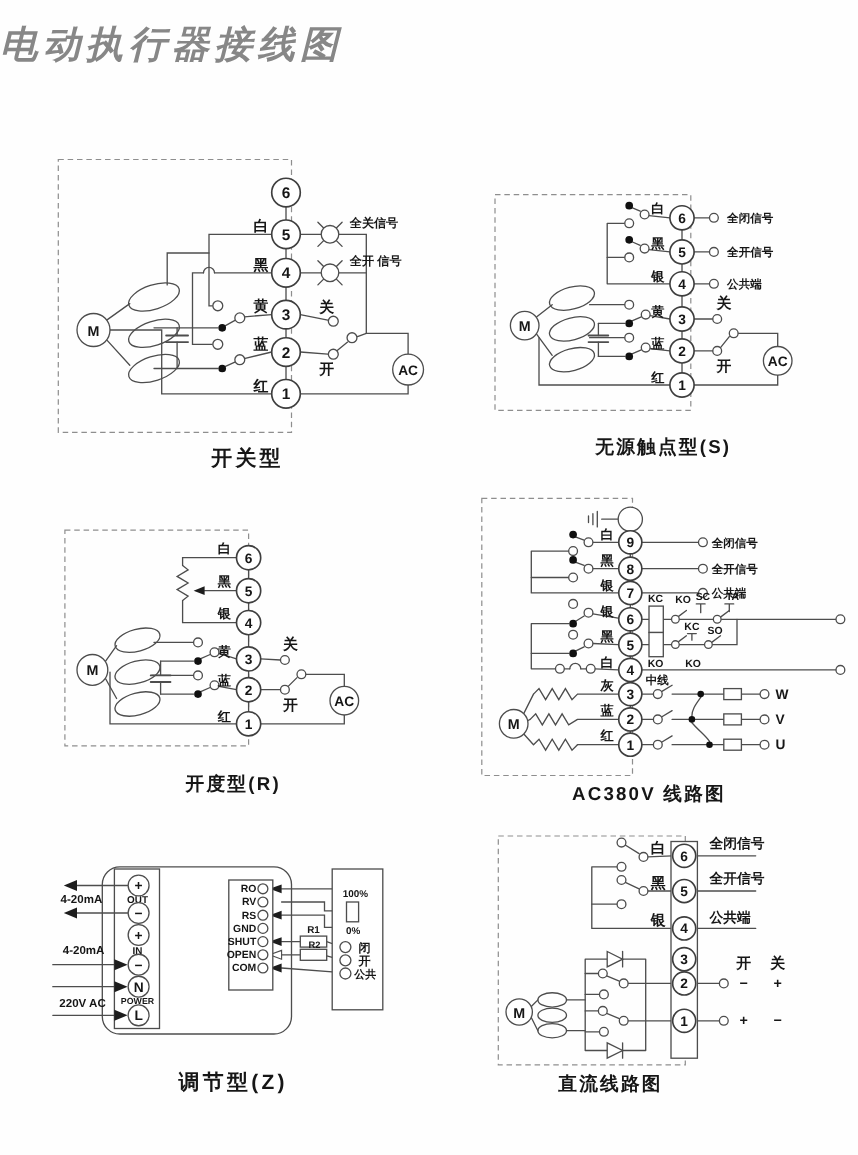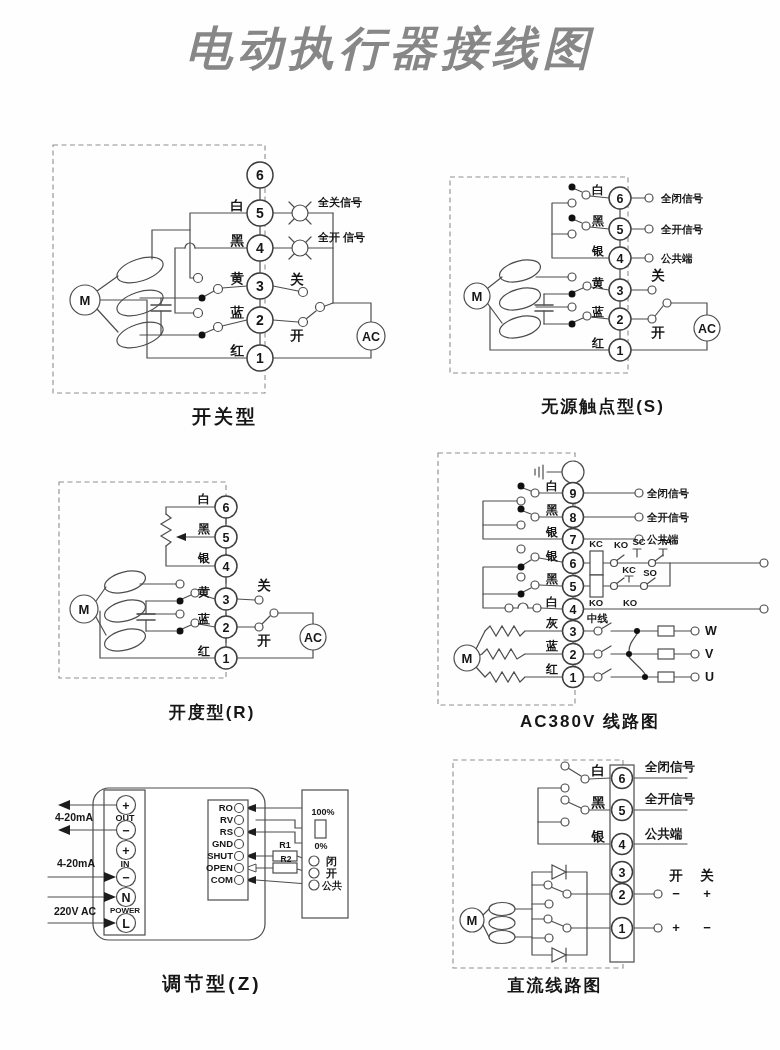--- a/index.html
+++ b/index.html
@@ -1,20 +1,20 @@
 <!DOCTYPE html>
 <html><head>
 <meta charset="utf-8">
 <style>
   html,body{margin:0;padding:0;background:#fff;}
   #stage{position:relative;width:780px;height:1050px;background:#fefefe;overflow:hidden;
          font-family:"Liberation Sans","DejaVu Sans",sans-serif;}
-  .main-title{position:absolute;left:0;top:18px;width:780px;text-align:center;
+  .main-title{position:absolute;left:0;top:18px;width:780px;text-align:left;
     font-family:"DejaVu Serif","Liberation Serif",serif;font-style:italic;font-weight:bold;
-    font-size:46px;color:#878787;letter-spacing:5px;}
+    font-size:34px;color:#878787;letter-spacing:5px;}
   .panel{position:absolute;}
   svg{display:block;overflow:visible;}
   svg text{font-family:"Liberation Sans","DejaVu Sans",sans-serif;fill:#161616;}
   .wire{fill:none;stroke:#4d4d4d;stroke-width:1.2;stroke-linecap:round;}
   .dashbox{fill:none;stroke:#8e8e8e;stroke-width:1.1;stroke-dasharray:5 3.5;}
   .term{fill:#fff;stroke:#3e3e3e;stroke-width:1.5;}
   .contact{fill:#fff;stroke:#4d4d4d;stroke-width:1.2;}
   .dot{fill:#101010;stroke:none;}
   .comp{fill:#fff;stroke:#4d4d4d;stroke-width:1.2;}
   .coil{fill:none;stroke:#4d4d4d;stroke-width:1.2;}

